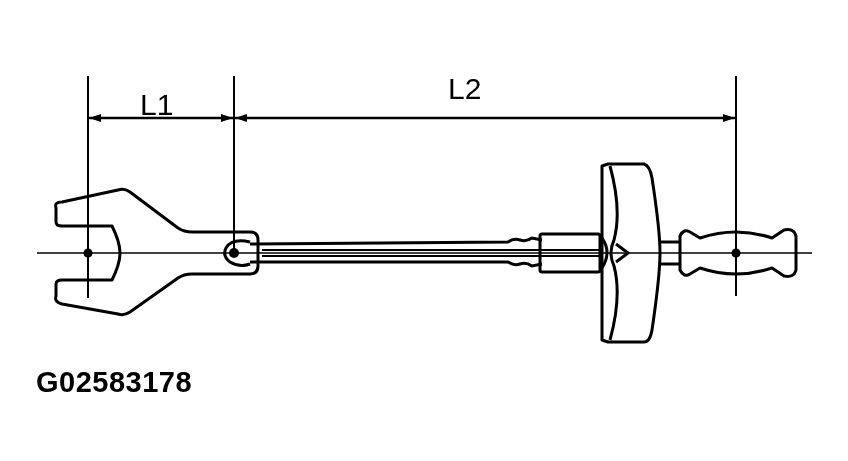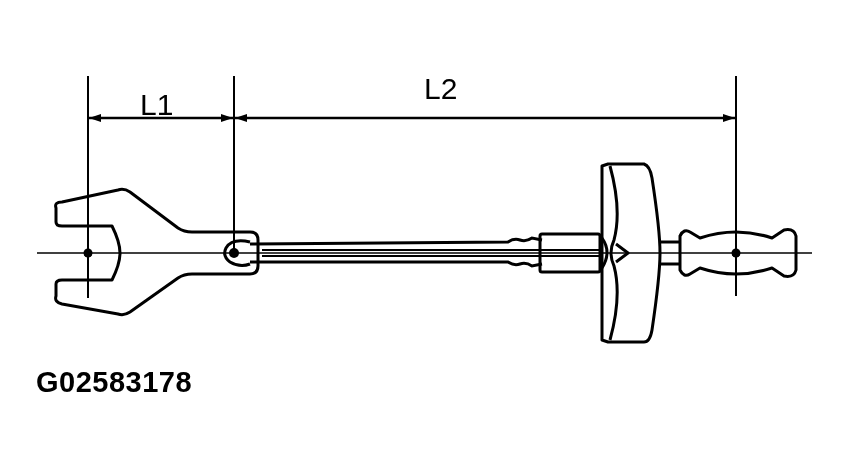--- a/index.html
+++ b/index.html
@@ -61,14 +61,14 @@
   <g stroke="#000" stroke-width="3" fill="none">
     <line x1="660" y1="242" x2="680" y2="242"></line>
     <line x1="660" y1="264" x2="680" y2="264"></line>
   </g>
 
   <path d="M680,236 Q684,228 690,232 L700,238 Q736,226 772,238 L784,230 Q794,228 796,236 L796,270 Q794,278 784,276 L772,268 Q736,280 700,268 L690,274 Q684,278 680,270 Z" fill="none" stroke="#000" stroke-width="3" stroke-linejoin="round"></path>
   <circle cx="736" cy="253" r="4.5" fill="#000"></circle>
 </svg>
 
 <div class="dim-label" style="left:140px; top:84px;margin-top:6px;">L1</div>
-<div class="dim-label" style="left:424px; top:74px;">L2</div>
+<div class="dim-label" style="left:448px; top:74px;">L2</div>
 <div class="figure-id">G02583178</div>
 
 </body></html>

